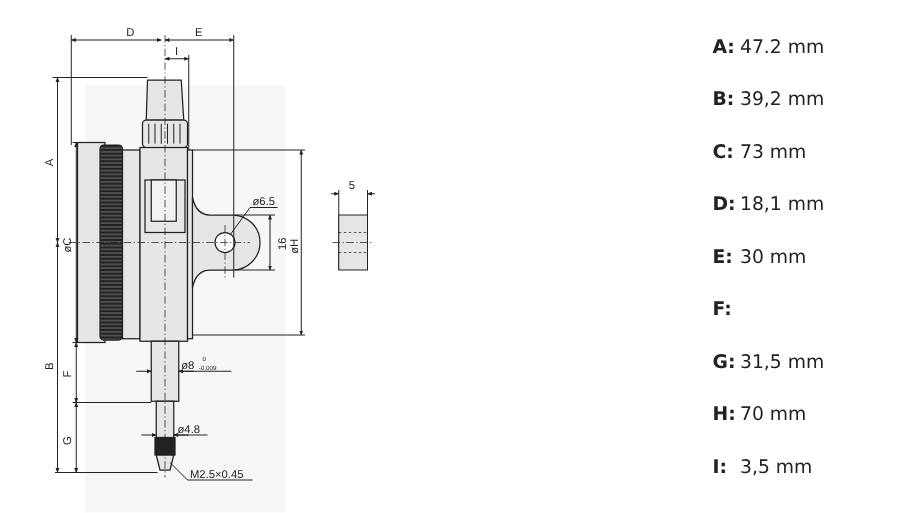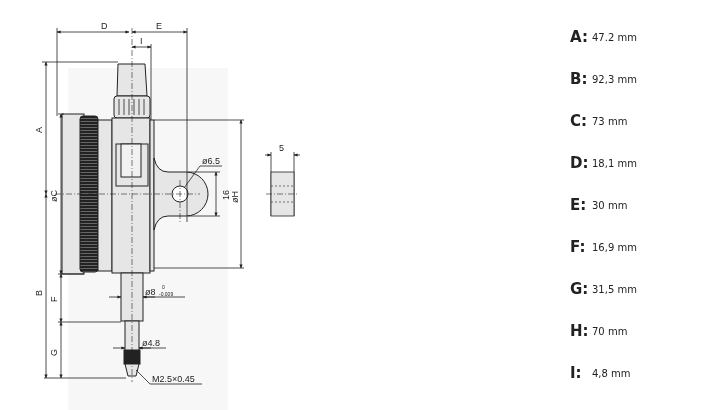--- a/index.html
+++ b/index.html
@@ -2,21 +2,21 @@
 <html><head>
 <meta charset="utf-8">
 <style>
   html, body { margin:0; padding:0; background:#ffffff; }
   body { width:724px; height:410px; position:relative; overflow:hidden; font-family:"Liberation Sans", sans-serif; }
   #drawing { position:absolute; left:0; top:0; width:520px; height:410px; }
   #drawing text { font-family:"Liberation Sans", sans-serif; fill:#222; }
   .specs { position:absolute; left:570px; top:16px; width:150px; }
   .spec-row { height:42px; display:flex; align-items:center; font-size:16px; color:#222; }
   .spec-key { font-weight:bold; width:22px; font-family:"DejaVu Sans", sans-serif; font-size:15px; }
-  .spec-val { font-family:"DejaVu Sans", sans-serif; font-size:10px; }
+  .spec-val { font-family:"DejaVu Sans", sans-serif; font-size:15px; }
 </style>
 </head>
 <body>
 
 <svg id="drawing" viewBox="0 0 520 410" xmlns="http://www.w3.org/2000/svg">
   <defs>
     <marker id="arr" viewBox="0 0 10 10" refX="9" refY="5" markerWidth="5" markerHeight="5" orient="auto-start-reverse">
       <path d="M0,1 L10,5 L0,9 z" fill="#222"></path>
     </marker>
     <pattern id="knurl" width="6" height="3" patternUnits="userSpaceOnUse">
@@ -145,43 +145,42 @@
   </g>
 </svg>
 
 <div class="specs">
   <div class="spec-row">
       <span class="spec-key">A:</span>
       <span class="spec-val">47.2 mm</span>
     </div>
   <div class="spec-row">
       <span class="spec-key">B:</span>
-      <span class="spec-val">92,3 mm</span>
+      <span class="spec-val">39,2 mm</span>
     </div>
   <div class="spec-row">
       <span class="spec-key">C:</span>
       <span class="spec-val">73 mm</span>
     </div>
   <div class="spec-row">
       <span class="spec-key">D:</span>
       <span class="spec-val">18,1 mm</span>
     </div>
   <div class="spec-row">
       <span class="spec-key">E:</span>
       <span class="spec-val">30 mm</span>
     </div>
   <div class="spec-row">
       <span class="spec-key">F:</span>
-      <span class="spec-val">16,9 mm</span>
     </div>
   <div class="spec-row">
       <span class="spec-key">G:</span>
       <span class="spec-val">31,5 mm</span>
     </div>
   <div class="spec-row">
       <span class="spec-key">H:</span>
       <span class="spec-val">70 mm</span>
     </div>
   <div class="spec-row">
       <span class="spec-key">I:</span>
-      <span class="spec-val">4,8 mm</span>
+      <span class="spec-val">3,5 mm</span>
     </div>
 </div>
 
 </body></html>

